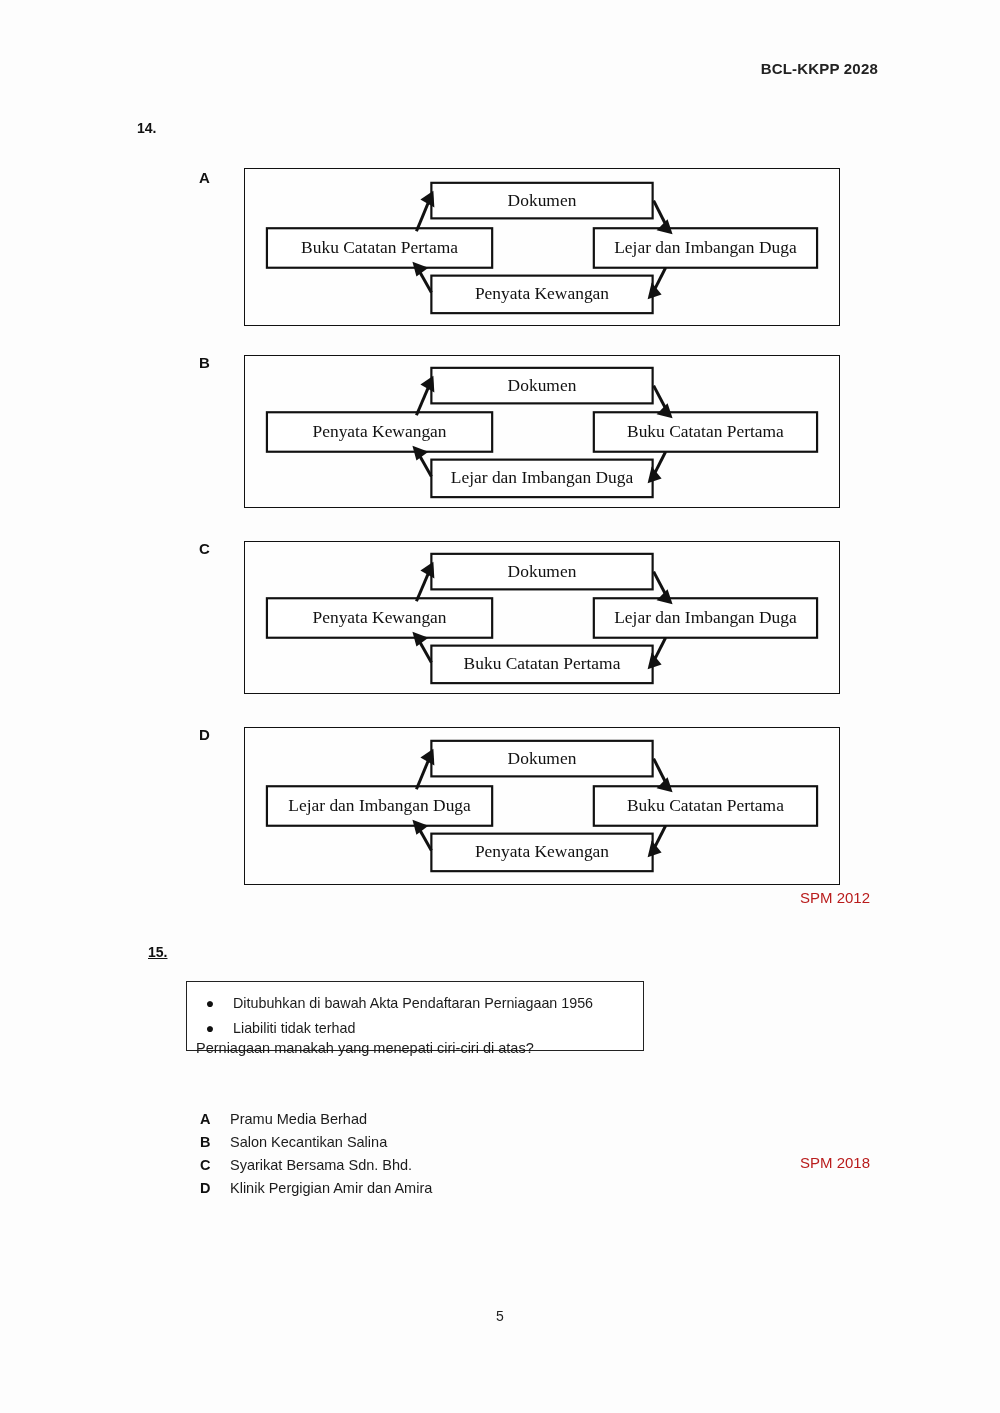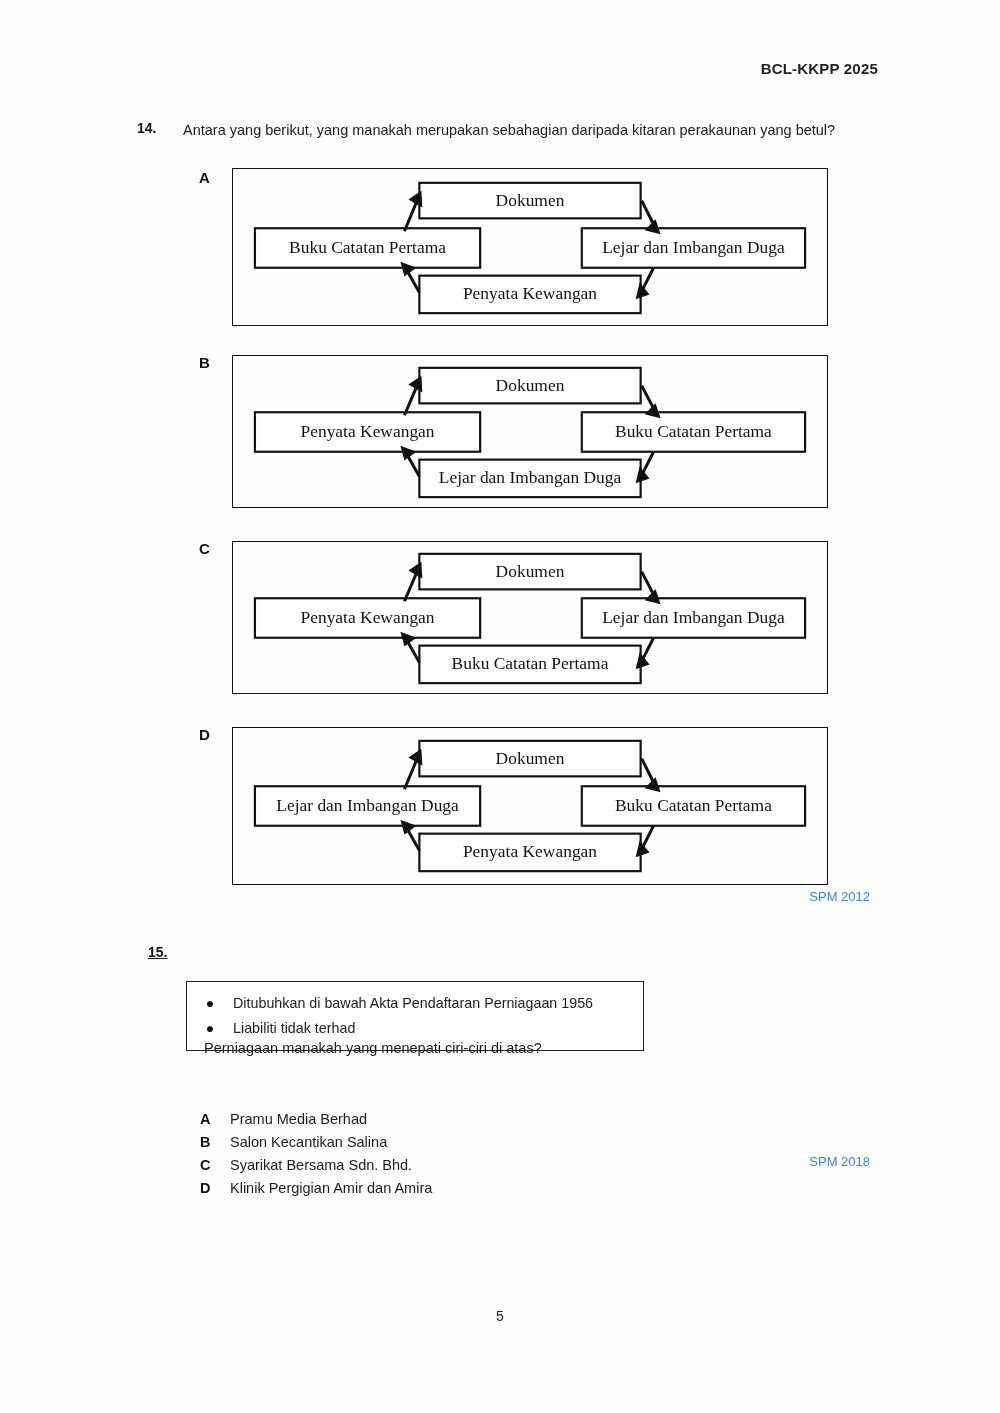--- a/index.html
+++ b/index.html
@@ -51,21 +51,21 @@
   .opt-letter {
     position: absolute;
     font-size: 15px;
     font-weight: bold;
     color: #111;
   }
 
   
   .diagram {
     position: absolute;
-    left: 232px;
+    left: 244px;
     width: 596px;
     border: 1.6px solid #111;
     background: #fefefe;
     box-sizing: border-box;
   }
   .diagram svg {
     display: block;
     width: 100%;
     height: 100%;
   }
@@ -86,22 +86,22 @@
     stroke-width: 3;
     fill: none;
   }
   .arrowhead {
     fill: #111111;
   }
 
   
   .source {
     position: absolute;
-    font-size: 13px;
-    color: #3b82f6;
+    font-size: 15px;
+    color: #b91c1c;
   }
 
   
   .info-box {
     position: absolute;
     left: 186px;
     width: 458px;
     border: 1.3px solid #222;
     background: #fff;
     box-sizing: border-box;
@@ -159,24 +159,23 @@
     text-align: center;
     font-size: 14px;
     color: #222;
   }
 </style>
 </head>
 <body>
 
 <div class="page">
 
-  <div class="doc-header">BCL-KKPP 2025</div>
+  <div class="doc-header">BCL-KKPP 2028</div>
 
   <div class="q-num" style="left:137px; top:120px;">14.</div>
-  <div class="q-text" style="left:183px; top:120px; width:660px;">Antara yang berikut, yang manakah merupakan sebahagian daripada kitaran perakaunan yang betul?</div>
 
   <div class="opt-letter" style="left:199px; top:169px;">A</div>
   <div class="diagram" style="top:168px; height:158px;">
     <svg viewBox="0 0 596 158" preserveAspectRatio="none">
       <rect class="nodebox" x="187" y="14" width="222" height="36"></rect>
       <text class="nodelabel" x="298" y="33">Dokumen</text>
       <rect class="nodebox" x="22" y="60" width="226" height="40"></rect>
       <text class="nodelabel" x="135" y="81">Buku Catatan Pertama</text>
       <rect class="nodebox" x="350" y="60" width="224" height="40"></rect>
       <text class="nodelabel" x="462" y="81">Lejar dan Imbangan Duga</text>
@@ -271,21 +270,21 @@
     <div class="info-row">
       <span class="info-bullet">●</span>
       <span class="info-label">Ditubuhkan di bawah Akta Pendaftaran Perniagaan 1956</span>
     </div>
     <div class="info-row">
       <span class="info-bullet">●</span>
       <span class="info-label">Liabiliti tidak terhad</span>
     </div>
   </div>
 
-  <div class="sub-q" style="left:204px; top:1040px;">Perniagaan manakah yang menepati ciri-ciri di atas?</div>
+  <div class="sub-q" style="left:196px; top:1040px;">Perniagaan manakah yang menepati ciri-ciri di atas?</div>
 
   <div class="choice" style="left:200px; top:1064px;">
     <span class="choice-letter">A</span>
     <span class="choice-label">Pramu Media Berhad</span>
   </div>
   <div class="choice" style="left:200px; top:1087px;">
     <span class="choice-letter">B</span>
     <span class="choice-label">Salon Kecantikan Salina</span>
   </div>
   <div class="choice" style="left:200px; top:1110px;">

